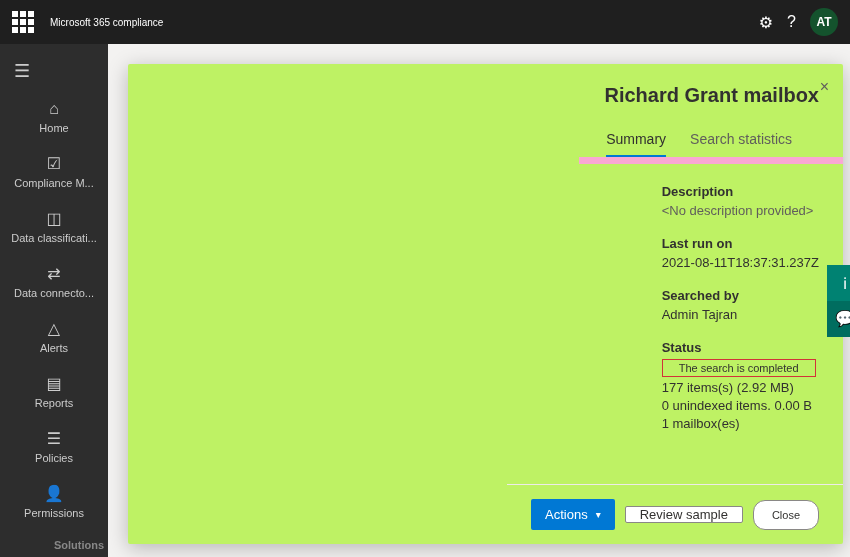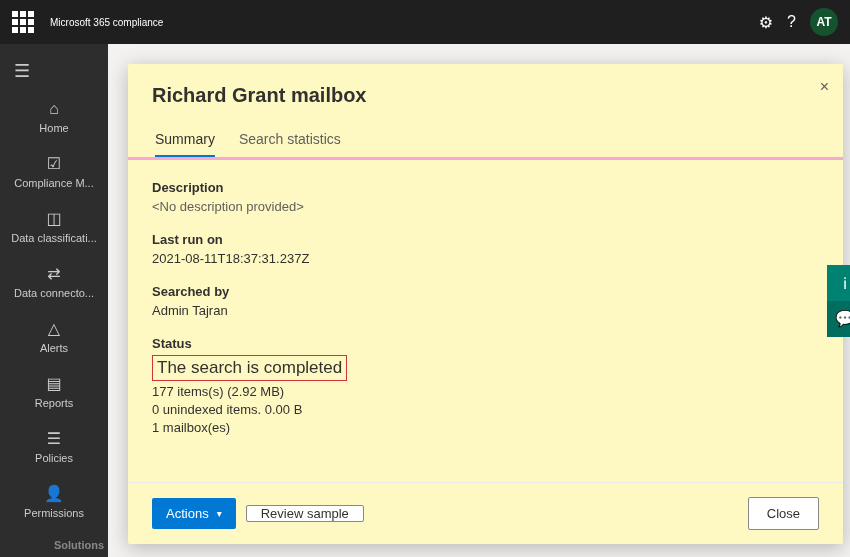--- a/index.html
+++ b/index.html
@@ -21,49 +21,49 @@
     .sidebar { width: 108px; background: #2d2d2d; color: #ccc; display: flex; flex-direction: column; flex-shrink: 0; padding-top: 8px; }
     .sidebar-hamburger { padding: 8px 14px; color: #ccc; font-size: 18px; cursor: pointer; }
     .sidebar-item { display: flex; flex-direction: column; align-items: center; padding: 10px 6px; cursor: pointer; font-size: 11px; color: #ccc; gap: 4px; }
     .sidebar-item .si-icon { font-size: 16px; }
     .sidebar-section { color: #888; font-size: 11px; padding: 10px 10px 4px; font-weight: 600; margin-left: 44px; }
 
     
     .content { flex: 1; background: #f3f2f1; position: relative; display: flex; align-items: flex-start; justify-content: center; padding: 20px; }
 
     
-    .flyout { background: #fef9c3; width: 715px; min-height: 480px; border-radius: 2px; box-shadow: 0 4px 20px rgba(0,0,0,0.25); display: flex; flex-direction: column; position: relative; }
+    .flyout { background: #bef264; width: 715px; min-height: 480px; border-radius: 2px; box-shadow: 0 4px 20px rgba(0,0,0,0.25); display: flex; flex-direction: column; position: relative; align-items: flex-end; }
     .flyout-header { padding: 20px 24px 0; }
     .flyout-title { font-size: 20px; font-weight: 600; color: #323130; margin-bottom: 16px; }
     .flyout-close { position: absolute; top: 14px; right: 14px; cursor: pointer; font-size: 16px; color: #605e5c; background: none; border: none; }
 
     
-    .tabs { display: flex; border-bottom: 3px solid #f9a8d4; padding: 0 27px; }
+    .tabs { display: flex; border-bottom: 7px solid #f9a8d4; padding: 0 27px; }
     .tab { padding: 8px 0; margin-right: 24px; font-size: 14px; cursor: pointer; color: #605e5c; border-bottom: 2px solid transparent; }
     .tab.active { color: #323130; border-bottom: 2px solid #0078d4; font-weight: 500; }
 
     
     .flyout-body { padding: 20px 24px; flex: 1; }
     .field-group { margin-bottom: 18px; }
     .field-label { font-weight: 600; color: #323130; font-size: 13px; margin-bottom: 4px; }
     .field-value { color: #323130; font-size: 13px; }
     .field-value.muted { color: #605e5c; }
 
     
-    .status-badge { display: inline-block; border: 1.5px solid #d13438; padding: 2px 4px; color: #323130; font-size: 17px; }
+    .status-badge { display: inline-block; border: 1.5px solid #d13438; padding: 2px 16px; color: #323130; font-size: 11px; }
 
     
     .stats-line { font-size: 13px; color: #323130; margin-top: 3px; }
 
     
     .flyout-footer { padding: 14px 24px; border-top: 1px solid #edebe9; display: flex; gap: 10px; align-items: center; }
     .btn-actions { background: #0078d4; color: #fff; border: none; padding: 8px 14px; cursor: pointer; display: flex; align-items: center; gap: 8px; font-size: 13px; border-radius: 2px; }
     .btn-actions .chevron { font-size: 10px; }
     .btn-secondary { background: #fff; color: #323130; border: 1px solid #8a8886; padding: 0 14px; cursor: pointer; font-size: 13px; border-radius: 2px; }
-    .btn-close-footer { margin-left: auto; background: #fff; color: #323130; border: 1px solid #8a8886; padding: 8px 18px; cursor: pointer; font-size: 13px; border-radius: 2px; }
+    .btn-close-footer { margin-left: auto; background: #fff; color: #323130; border: 1px solid #8a8886; padding: 8px 18px; cursor: pointer; font-size: 11px; border-radius: 12px; }
 
     
     .right-buttons { position: absolute; right: 0; top: 50%; transform: translateY(-50%); display: flex; flex-direction: column; gap: 0; }
     .right-btn { width: 36px; height: 36px; background: #008272; color: #fff; border: none; display: flex; align-items: center; justify-content: center; cursor: pointer; font-size: 16px; }
     .right-btn:last-child { background: #006d5f; }
   </style>
 </head>
 <body>
 
 <div class="topbar">

